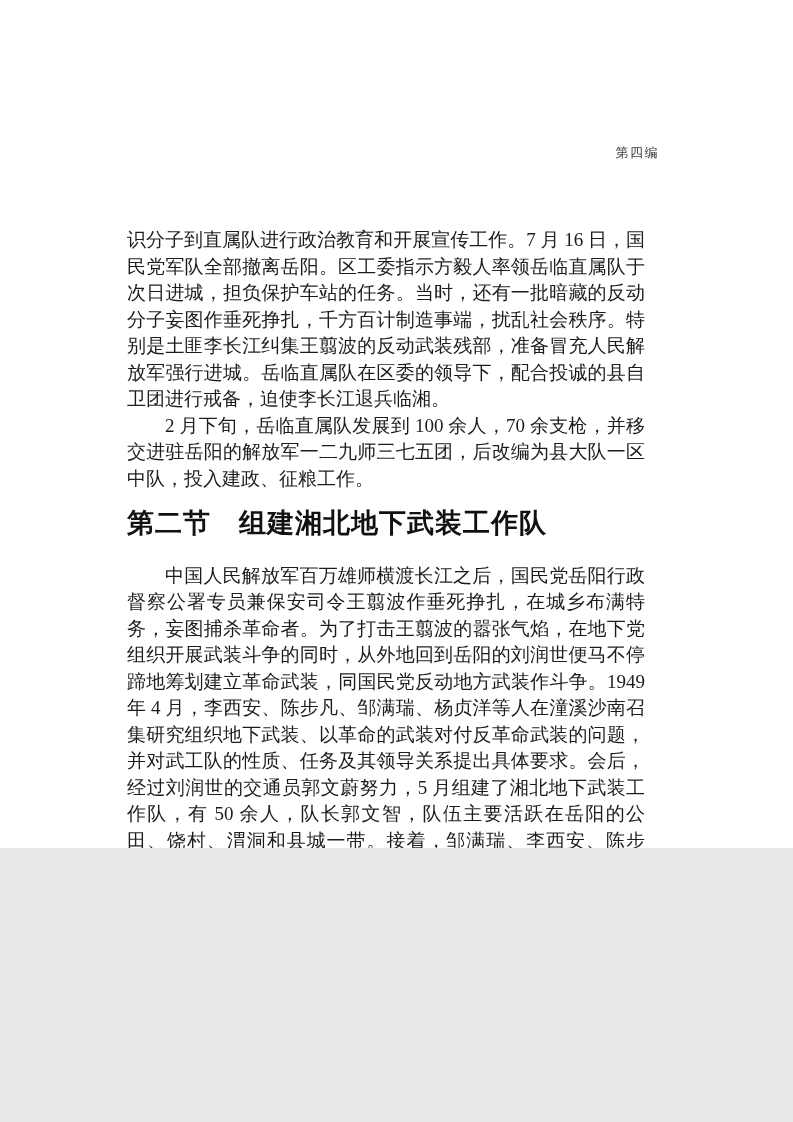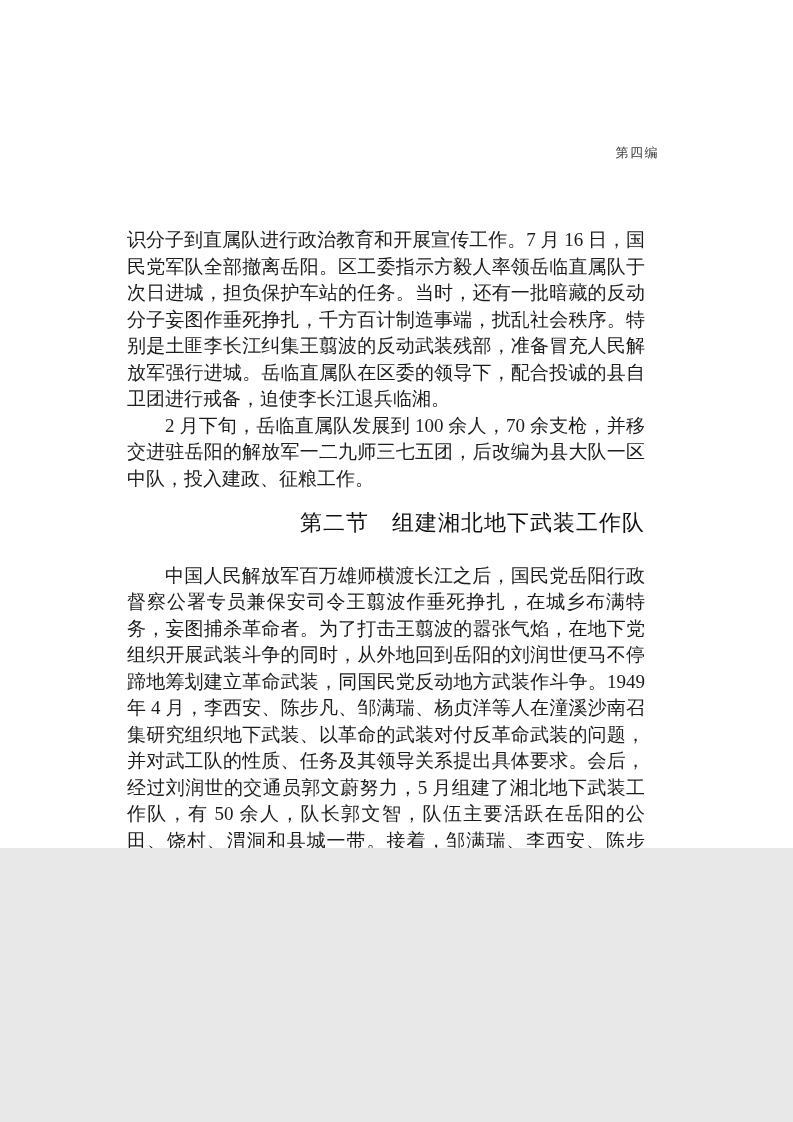--- a/index.html
+++ b/index.html
@@ -39,24 +39,24 @@
     margin-top: 24px;
   }
   .para {
     margin: 0;
   }
   .para.indent {
     text-indent: 2em;
   }
   .section-heading {
     font-family: "Liberation Sans", "DejaVu Sans", sans-serif;
-    font-weight: normal;
-    font-size: 22px;
+    font-weight: bold;
+    font-size: 27px;
     letter-spacing: 1px;
-    text-align: right;
+    text-align: left;
     margin: 18px 0 26px 0;
     color: #111111;
   }
   .page-number {
     position: absolute;
     top: 944px;
     left: 603px;
     font-size: 17px;
     letter-spacing: 1px;
     color: #0f172a;

